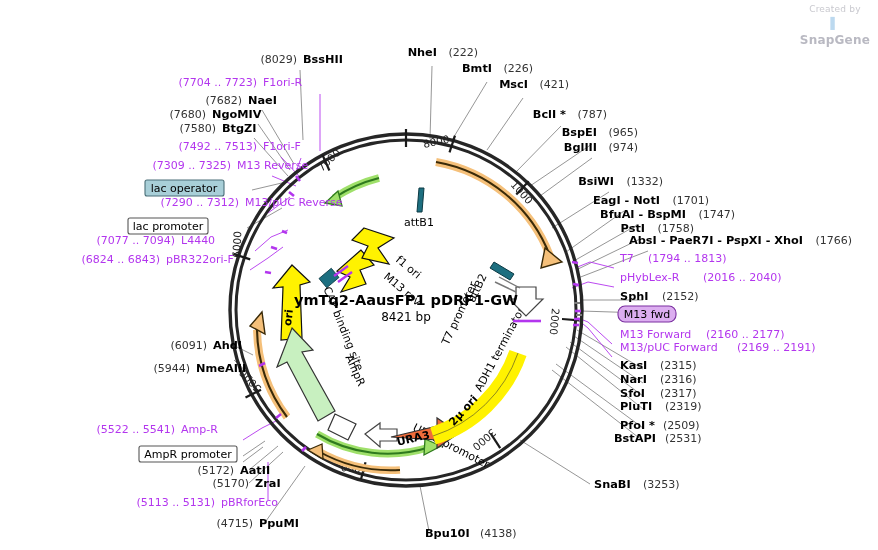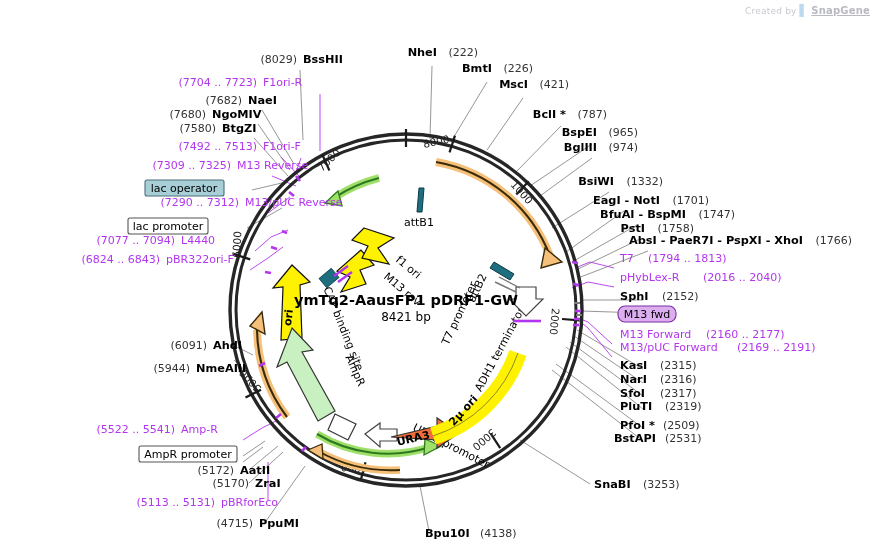--- a/index.html
+++ b/index.html
@@ -8,23 +8,23 @@
     background:#ffffff;
     font-family:"DejaVu Sans","Liberation Sans",sans-serif;
     position:relative;overflow:hidden;
   }
   #stage{position:absolute;left:0;top:0;width:878px;height:550px;}
   svg{display:block;position:absolute;left:0;top:0;}
   .wm{
     position:absolute;right:8px;top:4px;
     font-size:9px;color:#c9c9cf;letter-spacing:.2px;
     font-family:"DejaVu Sans","Liberation Sans",sans-serif;
-    display:flex;align-items:center;gap:3px;
+    display:flex;align-items:center;gap:3px;flex-direction:column;
   }
-  .wm .sg{color:#b9b9c2;font-size:10px;font-weight:600;text-decoration:underline;}
+  .wm .sg{color:#b9b9c2;font-size:12px;font-weight:600;}
   .wm .leaf{color:#bcd9ef;font-size:11px;}
   
   text{font-family:"DejaVu Sans","Liberation Sans",sans-serif;}
   .enz{font-size:11.3px;font-weight:bold;fill:#000;}
   .pos{font-size:11px;fill:#333;font-weight:normal;}
   .prim{font-size:11px;fill:#b336ee;}
   .feat-in{font-size:11px;fill:#000;}
   .title{font-size:14.5px;font-weight:bold;fill:#000;}
   .bpnum{font-size:12px;fill:#000;}
   .tick{font-size:10.5px;fill:#222;}

